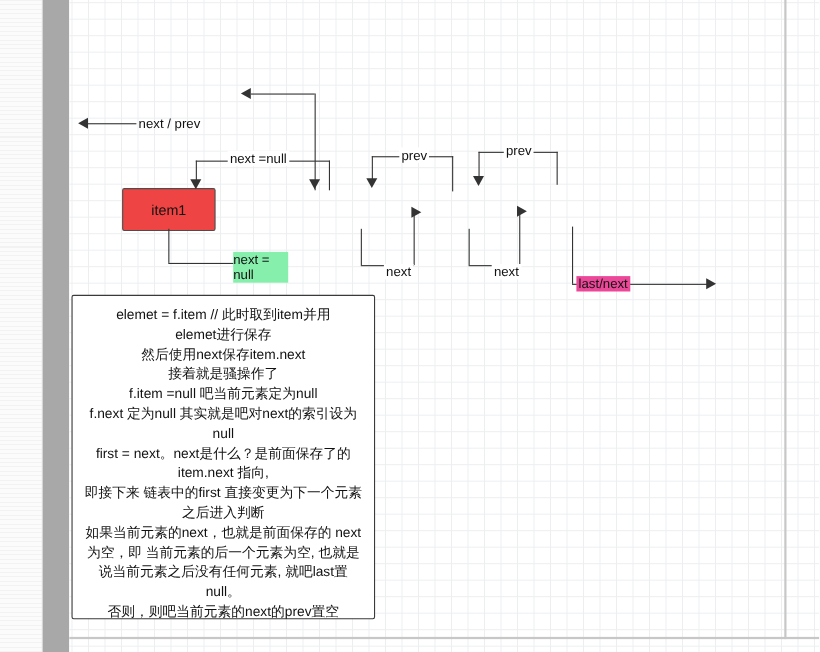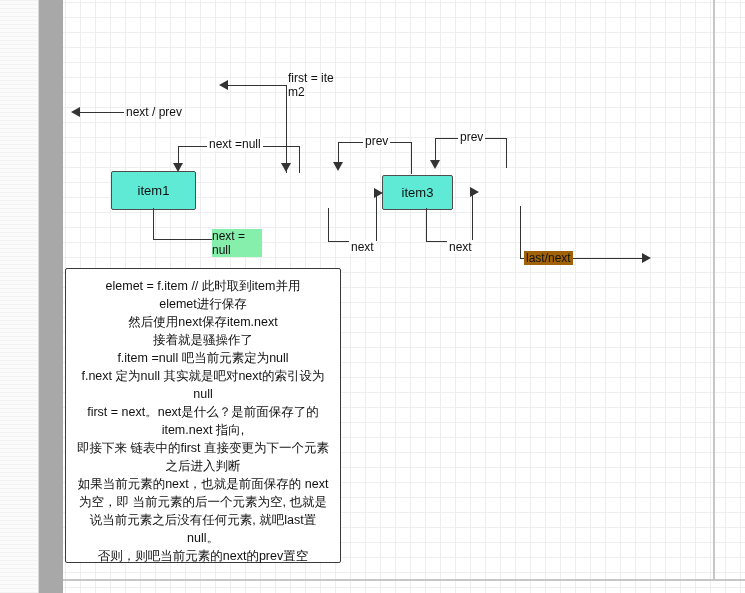--- a/index.html
+++ b/index.html
@@ -54,21 +54,21 @@
     position: absolute;
     left: 713px; top: 0;
     width: 2px; height: 581px;
     background: #c7c7c7;
   }
 
   
   .node {
     position: absolute;
     border: 1px solid #4d4d4d;
-    background: #5eead4;
+    background: #ef4444;
     border-radius: 2px;
     display: flex;
     align-items: center;
     justify-content: center;
     font-size: 13px;
     color: #111111;
     box-shadow: 0 0 0 0 transparent;
   }
 
   
@@ -132,31 +132,26 @@
 
   <div class="canvas"></div>
   <div class="canvas-border-bottom"></div>
   <div class="canvas-border-right"></div>
 
   <div class="node" style="left:111px; top:171px; width:83px; height:37px;">
     <span>item1</span>
   </div>
 
 
-  <div class="node" style="left:382px; top:175px; width:69px; height:33px;">
-    <span>item3</span>
-  </div>
 
 
   <div class="hline" style="left:228px; top:85px; width:58px;"></div>
   <div class="arrow-left" style="left:219px; top:80px;"></div>
   <div class="vline" style="left:286px; top:85px; height:88px;"></div>
   <div class="arrow-down" style="left:281px; top:163px;"></div>
-  <div class="edge-label" style="left:288px; top:71px; width:70px;">first = ite
-m2</div>
 
   <div class="hline" style="left:80px; top:112px; width:44px;"></div>
   <div class="arrow-left" style="left:71px; top:107px;"></div>
   <div class="edge-label" style="left:126px; top:105px;">next / prev</div>
 
   <div class="vline" style="left:299px; top:146px; height:27px;"></div>
   <div class="hline" style="left:178px; top:146px; width:122px;"></div>
   <div class="vline" style="left:178px; top:146px; height:20px;"></div>
   <div class="arrow-down" style="left:173px; top:163px;"></div>
   <div class="edge-label" style="left:207px; top:137px; background:#ffffff; padding:0 2px;">next =null</div>
@@ -187,21 +182,21 @@
 
   <div class="vline" style="left:426px; top:208px; height:33px;"></div>
   <div class="hline" style="left:426px; top:241px; width:46px;"></div>
   <div class="vline" style="left:472px; top:192px; height:49px;"></div>
   <div class="arrow-right" style="left:470px; top:187px;"></div>
   <div class="edge-label" style="left:447px; top:240px; background:#ffffff; padding:0 2px;">next</div>
 
   <div class="vline" style="left:520px; top:206px; height:52px;"></div>
   <div class="hline" style="left:520px; top:258px; width:124px;"></div>
   <div class="arrow-right" style="left:642px; top:253px;"></div>
-  <div class="edge-label" style="left:524px; top:251px; background:#a16207; padding:0 2px;">last/next</div>
+  <div class="edge-label" style="left:524px; top:251px; background:#ec4899; padding:0 2px;">last/next</div>
 
   <div class="note" style="left:65px; top:268px; width:254px; height:277px;">elemet = f.item // 此时取到item并用
 elemet进行保存
 然后使用next保存item.next
 接着就是骚操作了
 f.item =null 吧当前元素定为null
 f.next 定为null 其实就是吧对next的索引设为null
 first = next。next是什么？是前面保存了的item.next 指向,
 即接下来 链表中的first 直接变更为下一个元素
 之后进入判断

